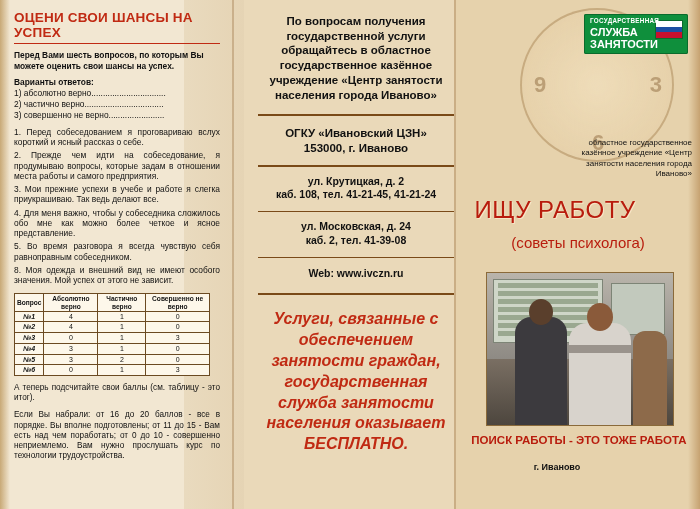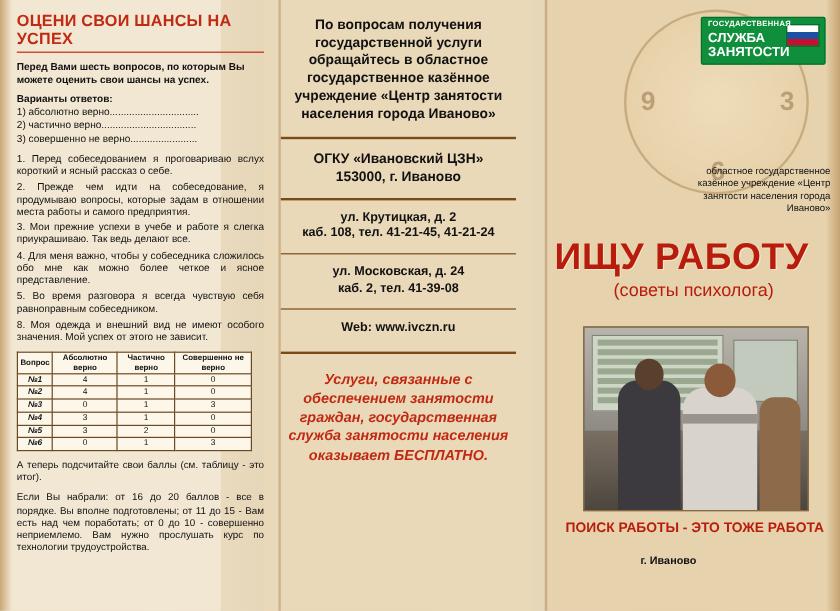--- a/index.html
+++ b/index.html
@@ -9,21 +9,21 @@
     background:#e8d9bf;
     overflow:hidden;
   }
   .page{
     position:relative;width:700px;height:509px;
     background:linear-gradient(90deg,#e7d7b9 0%,#ecdfc6 20%,#e3d0ae 40%,#e8d9bd 60%,#e0cba6 85%,#dcc59d 100%);
   }
   
   .panel{position:absolute;top:0;height:509px;box-sizing:border-box;}
   .p1{left:0;width:184px;background:#f2e7d2;}
-  .p2{left:220px;width:224px;background:#ead9b9;}
+  .p2{left:244px;width:224px;background:#ead9b9;}
   .p3{left:454px;width:246px;background:#e6d2ac;}
 
   .fold{position:absolute;top:0;height:509px;width:2px;background:rgba(150,110,60,.35);}
   .f1{left:232px;}
   .f2{left:454px;}
 
   
   .edge-left{position:absolute;left:0;top:0;width:10px;height:509px;background:linear-gradient(90deg,#c8a977,#f2e7d2);}
   .edge-right{position:absolute;right:0;top:0;width:12px;height:509px;background:linear-gradient(270deg,#c6a271,#e6d2ac);}
 
@@ -54,21 +54,21 @@
   
   .p2-inner{position:absolute;left:14px;top:14px;width:196px;text-align:center;}
   .p2-top{font-size:11.5px;font-weight:bold;line-height:1.28;color:#111;}
   .hr-brown{height:2px;background:#7a4a18;margin:12px 0 10px 0;}
   .hr-thin{height:1.5px;background:#7a4a18;margin:9px 0 8px 0;}
   .p2-org{font-size:11.5px;font-weight:bold;color:#111;line-height:1.3;}
   .p2-addr{font-size:10.5px;font-weight:bold;color:#111;line-height:1.3;}
   .p2-mail{font-size:10.5px;font-weight:bold;color:#111;line-height:1.45;margin-top:2px;}
   .p2-bottom{
     margin-top:14px;color:#c02a13;font-weight:bold;font-style:italic;
-    font-size:12px;line-height:1.3;
+    font-size:16px;line-height:1.3;
   }
 
   
   .logo{
     position:absolute;left:584px;top:14px;width:104px;height:40px;
     background:#0f8f3c;border-radius:2px;
     box-shadow:0 0 0 1px #0a6b2c inset;
   }
   .logo .l1{position:absolute;left:6px;top:3px;font-size:6.3px;font-weight:bold;color:#fff;letter-spacing:.3px;}
   .logo .l2{position:absolute;left:6px;top:12px;font-size:11px;font-weight:bold;color:#fff;}
@@ -85,22 +85,22 @@
   .cn12{left:66px;top:4px;}
   .cn3{right:10px;top:62px;}
   .cn6{left:70px;bottom:4px;}
   .cn9{left:12px;top:62px;}
 
   .p3-org{
     position:absolute;left:560px;top:138px;width:132px;text-align:right;
     font-size:8px;line-height:1.3;color:#111;
   }
   .p3-title{
-    position:absolute;left:452px;top:196px;width:232px;text-align:center;
-    font-size:31px;font-weight:bold;color:#b81c0d;letter-spacing:.5px;
+    position:absolute;left:439px;top:196px;width:232px;text-align:center;
+    font-size:24px;font-weight:normal;color:#b81c0d;letter-spacing:.5px;
     text-shadow:1px 1px 0 #f7e6c6;
   }
   .p3-sub{
     position:absolute;left:462px;top:234px;width:232px;text-align:center;
     font-size:15px;font-weight:normal;color:#b81c0d;
   }
   .photo{
     position:absolute;left:486px;top:272px;width:186px;height:152px;
     border:1px solid #8a6a3a;overflow:hidden;background:#6f6a66;
   }

